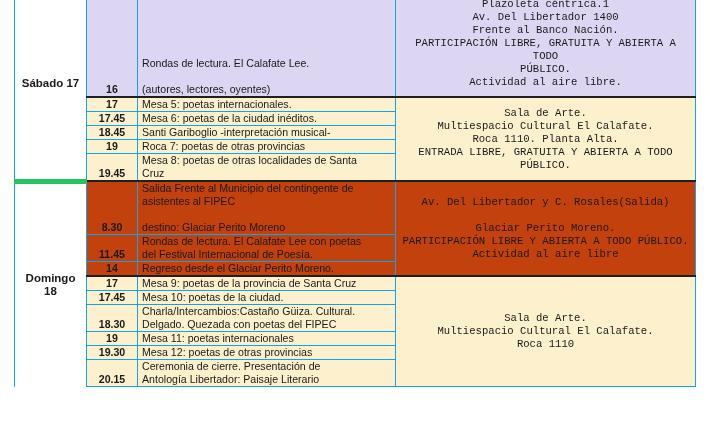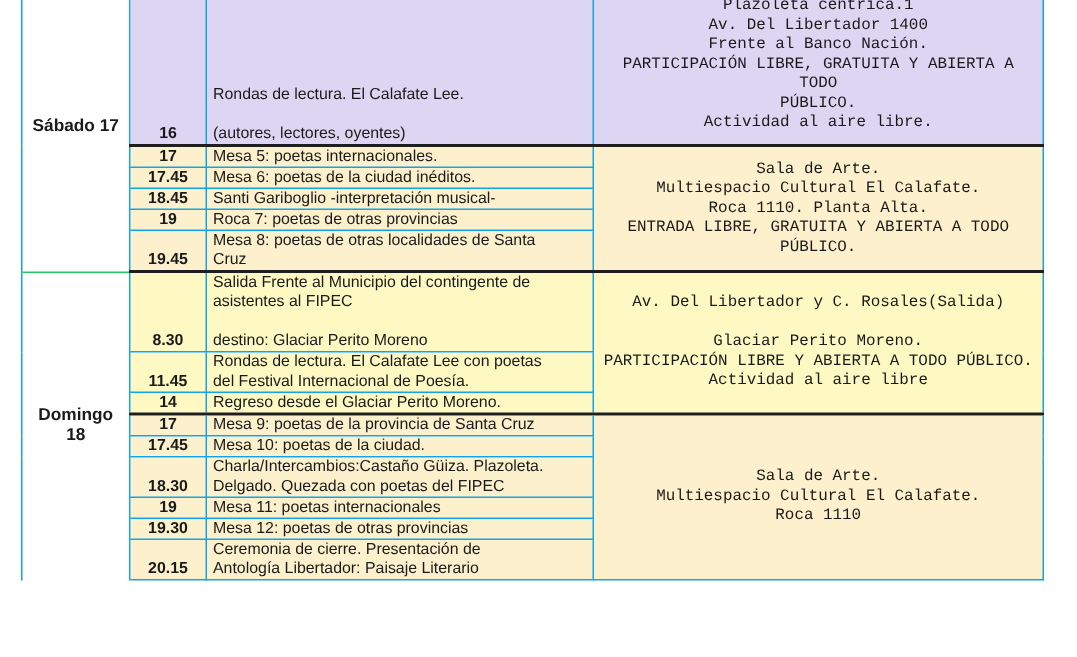--- a/index.html
+++ b/index.html
@@ -3,26 +3,26 @@
 <meta charset="utf-8">
 <style>
   html, body { margin:0; padding:0; }
   body { width:718px; height:438px; background:#ffffff; position:relative; overflow:hidden;
          font-family:"Liberation Sans", sans-serif; color:#1a1a1a; }
   .grid { position:absolute; left:14px; top:-12px; width:681px; }
   table { border-collapse:collapse; table-layout:fixed; width:681px; }
   td { border:1px solid #0ea5e9; padding:0 4px; font-size:10.6px; line-height:13px; vertical-align:bottom; overflow:hidden; }
   col.c-day { width:72px; } col.c-time { width:51px; } col.c-act { width:258px; } col.c-venue { width:300px; }
   td.day { background:#ffffff; font-weight:bold; font-size:11.5px; text-align:center; vertical-align:middle; border-bottom:none; border-top:none; }
-  td.day.first { border-top:1px solid #22c55e; }
+  td.day.first { border-top:5px solid #22c55e; }
   td.time { text-align:center; font-weight:bold; }
   td.venue { text-align:center; vertical-align:middle; padding:2px 6px; }
   .lav { background:#ddd6f3; }
   .cream { background:#fdf0cc; }
-  .blue { background:#fef9c3; }
+  .blue { background:#c2410c; }
   .venue .line { display:block;font-family:Liberation Mono, monospace; }
   .sep { border-top:2px solid #1f1f1f; }
   .act-line { display:block; }
   .spacer { display:block; height:13px; }
 </style>
 </head>
 <body>
 
 <div class="grid">
   <table>
@@ -131,21 +131,21 @@
         </tr>
         <tr>
           <td class="time cream">17.45</td>
           <td class="act cream">
             <span class="act-line">Mesa 10: poetas de la ciudad.</span>
           </td>
         </tr>
         <tr>
           <td class="time cream">18.30</td>
           <td class="act cream">
-            <span class="act-line">Charla/Intercambios:Castaño Güiza. Plazoleta.</span>
+            <span class="act-line">Charla/Intercambios:Castaño Güiza. Cultural.</span>
             <span class="act-line">Delgado. Quezada con poetas del FIPEC</span>
           </td>
         </tr>
         <tr>
           <td class="time cream">19</td>
           <td class="act cream">
             <span class="act-line">Mesa 11: poetas internacionales</span>
           </td>
         </tr>
         <tr>

